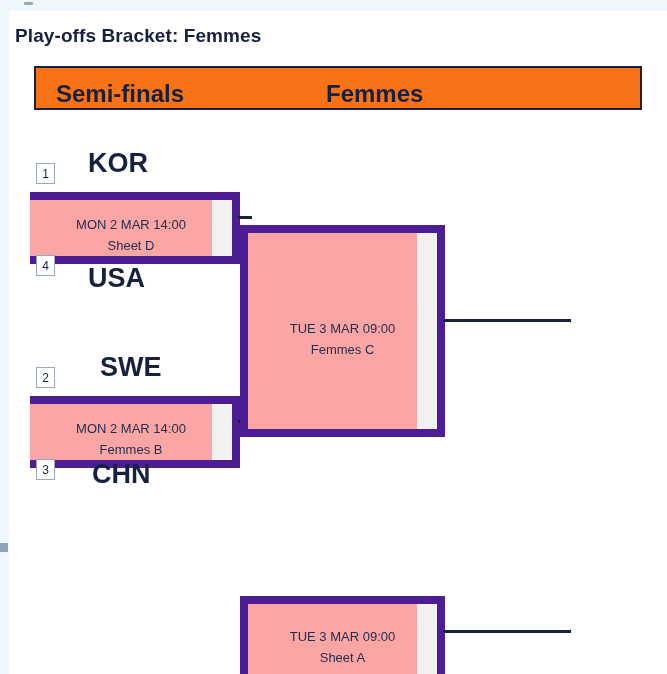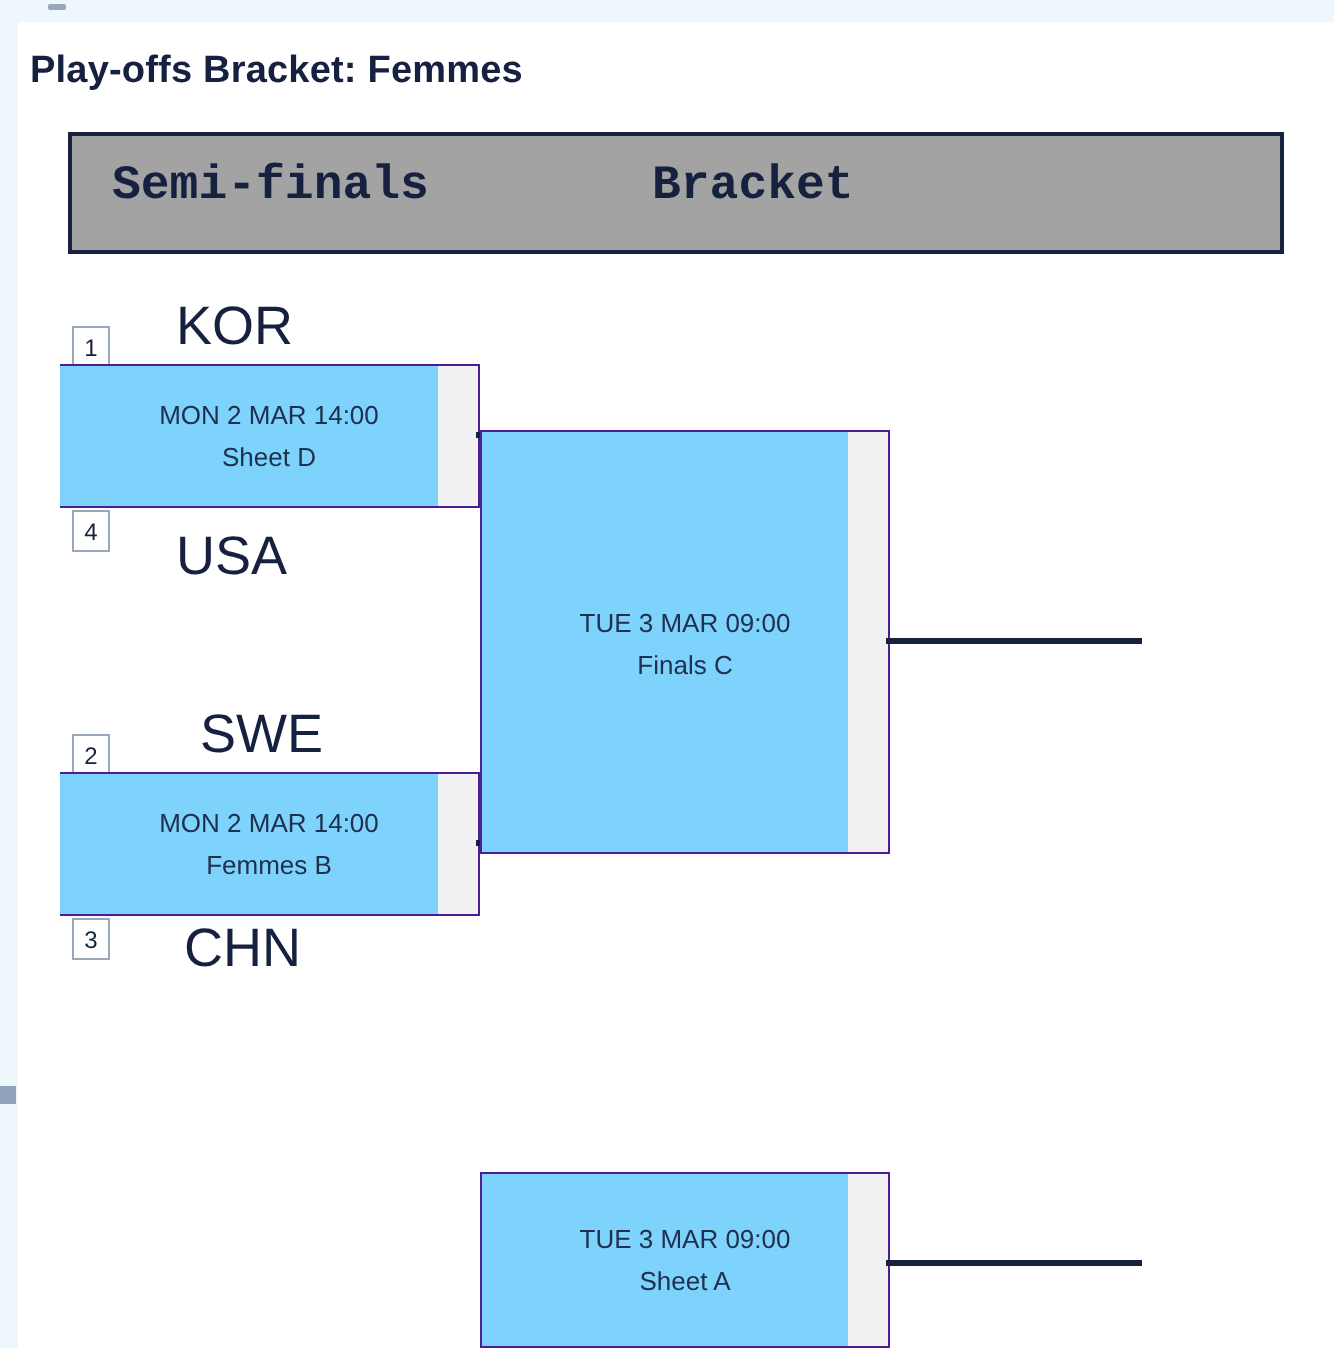--- a/index.html
+++ b/index.html
@@ -50,43 +50,43 @@
     font-weight: bold;
     color: #16213f;
     letter-spacing: 0.1px;
     white-space: nowrap;
   }
 
   
   #round-header {
     position: absolute;
     left: 34px; top: 66px;
-    width: 608px; height: 61px;
+    width: 608px; height: 44px;
     border: 2px solid #16213f;
-    background: #a3a3a3;
+    background: #f97316;
     box-sizing: border-box;
-    font-family: Liberation Mono, monospace;
   }
   .round-label {
     position: absolute;
     font-size: 24px;
     font-weight: bold;
     color: #16213f;
     white-space: nowrap;
     top: 12px;
   }
   #round-label-semifinals { left: 20px; }
   #round-label-finals { left: 290px; }
 
   
   .match-box {
     position: absolute;
-    border: 1px solid #4c1d95;
-    background: #7dd3fc;
+    border: 8px solid #4c1d95;
+    background: #fca5a5;
     box-sizing: border-box;
+    margin-top: 10px;
   }
   .match-box .shade {
     position: absolute;
     top: 0; right: 0; bottom: 0;
     width: 20px;
     background: #f1f1f1;
   }
   .match-info {
     position: absolute;
     left: 0; right: 0;
@@ -98,21 +98,21 @@
   }
 
   
   .sf-box {
     border-left: none;
   }
 
   .team-name {
     position: absolute;
     font-size: 27px;
-    font-weight: normal;
+    font-weight: bold;
     color: #16213f;
     white-space: nowrap;
   }
   .seed {
     position: absolute;
     width: 19px; height: 21px;
     border: 1px solid #9aa8bc;
     background: #ffffff;
     color: #16213f;
     font-size: 12px;
@@ -131,21 +131,21 @@
 
 <div id="top-band"></div>
 <div id="top-band-tick"></div>
 <div id="left-gutter"></div>
 <div id="left-gutter-tick"></div>
 
 <h1 id="page-title">Play-offs Bracket: Femmes</h1>
 
 <div id="round-header">
   <div class="round-label" id="round-label-semifinals">Semi-finals</div>
-  <div class="round-label" id="round-label-finals">Bracket</div>
+  <div class="round-label" id="round-label-finals">Femmes</div>
 </div>
 
 <div class="seed" style="left:36px; top:163px;">1</div>
 <div class="team-name" style="left:88px; top:148px;">KOR</div>
 
 <div class="match-box sf-box" style="left:30px; top:182px; width:210px; height:72px;">
   <div class="shade"></div>
   <div class="match-info" style="top:14px;">
     <div>MON 2 MAR 14:00</div>
     <div>Sheet D</div>
@@ -170,21 +170,21 @@
 
 <div class="seed" style="left:36px; top:459px;">3</div>
 <div class="team-name" style="left:92px; top:459px;">CHN</div>
 
 <div class="connector" style="left:238px; top:420px; width:14px;"></div>
 
 <div class="match-box" style="left:240px; top:215px; width:205px; height:212px;">
   <div class="shade"></div>
   <div class="match-info" style="top:85px;">
     <div>TUE 3 MAR 09:00</div>
-    <div>Finals C</div>
+    <div>Femmes C</div>
   </div>
 </div>
 <div class="connector" style="left:443px; top:319px; width:128px;"></div>
 
 <div class="match-box" style="left:240px; top:586px; width:205px; height:88px;">
   <div class="shade"></div>
   <div class="match-info" style="top:22px;">
     <div>TUE 3 MAR 09:00</div>
     <div>Sheet A</div>
   </div>

